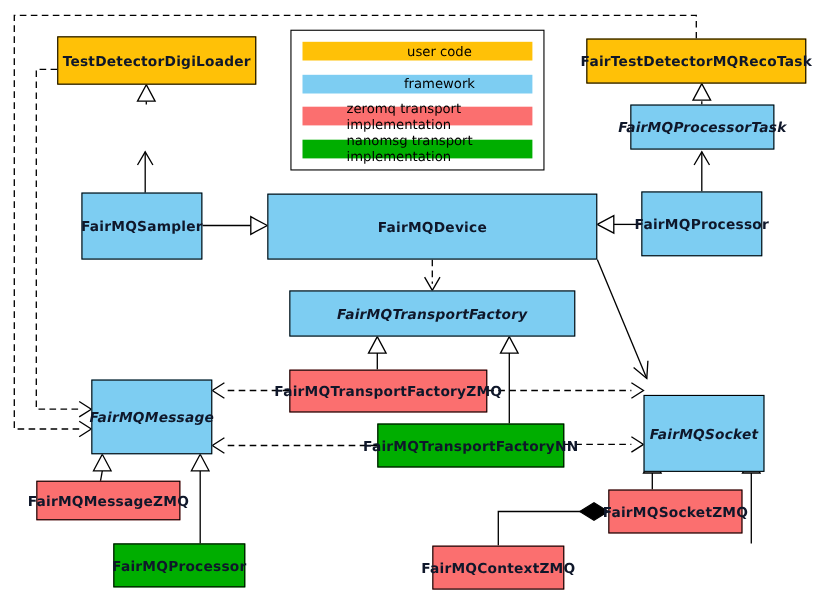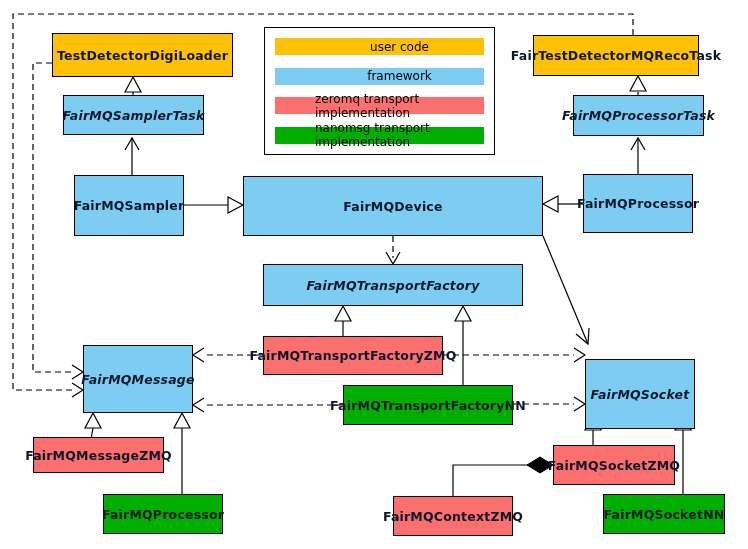--- a/index.html
+++ b/index.html
@@ -148,27 +148,24 @@
     </div>
     <div class="legend-bar c-nn">
       <span>nanomsg transport implementation</span>
     </div>
   </div>
 
   <div class="node c-user" style="left:52px;top:33px;width:181px;height:44px">
     <span>TestDetectorDigiLoader</span>
   </div>
 
-  <div class="node c-user" style="left:533px;top:35px;width:166px;height:41px">
+  <div class="node c-user" style="left:533px;top:35px;width:200px;height:41px">
     <span>FairTestDetectorMQRecoTask</span>
   </div>
 
-  <div class="node c-fw abstract" style="left:63px;top:95px;width:141px;height:40px">
-    <span>FairMQSamplerTask</span>
-  </div>
 
   <div class="node c-fw abstract" style="left:573px;top:95px;width:131px;height:41px">
     <span>FairMQProcessorTask</span>
   </div>
 
   <div class="node c-fw" style="left:74px;top:175px;width:110px;height:61px">
     <span>FairMQSampler</span>
   </div>
 
   <div class="node c-fw" style="left:243px;top:176px;width:300px;height:60px">
@@ -208,17 +205,14 @@
   </div>
 
   <div class="node c-zmq" style="left:393px;top:496px;width:120px;height:40px">
     <span>FairMQContextZMQ</span>
   </div>
 
   <div class="node c-zmq" style="left:553px;top:445px;width:122px;height:40px">
     <span>FairMQSocketZMQ</span>
   </div>
 
-  <div class="node c-nn" style="left:603px;top:494px;width:122px;height:40px">
-    <span>FairMQSocketNN</span>
-  </div>
 
 </div>
 
 </body></html>

